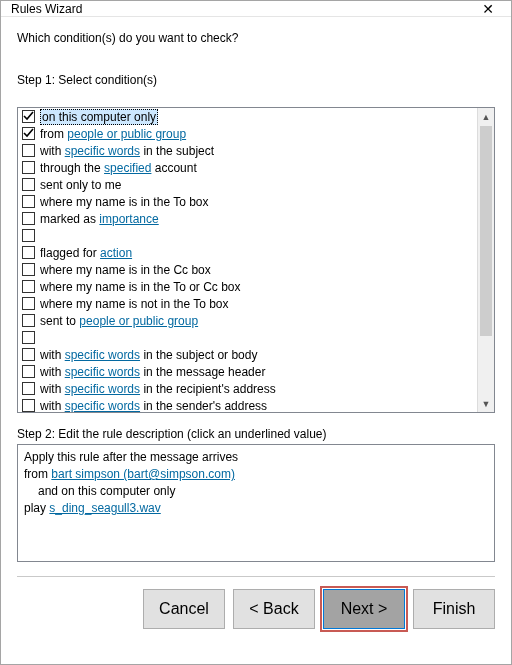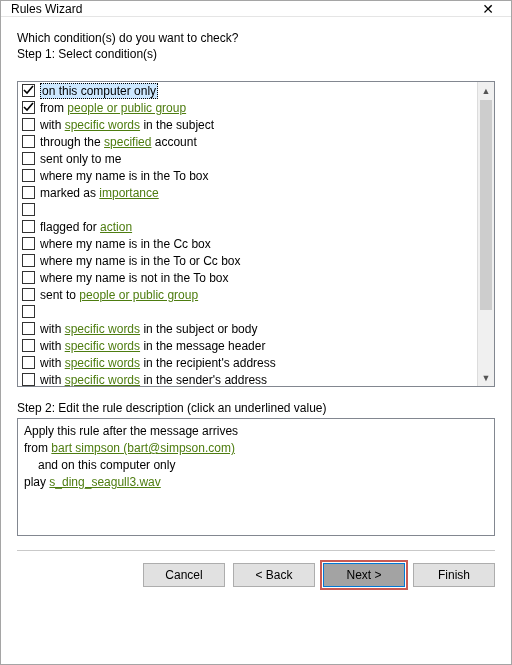--- a/index.html
+++ b/index.html
@@ -33,21 +33,21 @@
     align-items: center;
     justify-content: center;
     font-size: 14px;
     line-height: 1;
     cursor: pointer;
   }
   .content {
     padding: 14px 16px 0 16px;
   }
   .prompt {
-    margin-bottom: 2px;
+    margin-bottom: 28px;
     font-size: 12px;
   }
   .steplabel {
     margin-bottom: 20px;
     font-size: 12px;
   }
   .listwrap {
     border: 1px solid #828790;
     height: 306px;
     position: relative;
@@ -79,21 +79,21 @@
     flex-shrink: 0;
   }
   .row .cb svg { display: block; }
   .row .txt { flex: 0 0 auto; }
   .row.selected .txt-sel {
     background: #cde8ff;
     border: 1px dotted #000;
     padding: 0 1px;
   }
   .link {
-    color: #4d7c0f;
+    color: #0369a1;
     text-decoration: underline;
     cursor: pointer;
   }
   .scrollbar {
     width: 17px;
     background: #f0f0f0;
     border-left: 1px solid #dcdcdc;
     position: relative;
   }
   .scroll-up, .scroll-down {
@@ -136,25 +136,25 @@
     margin: 14px 0 0 0;
   }
   .buttons {
     display: flex;
     justify-content: flex-end;
     gap: 8px;
     padding: 12px 16px 14px 0;
   }
   .btn {
     min-width: 82px;
-    height: 24px;
+    height: 40px;
     background: #e1e1e1;
     border: 1px solid #adadad;
     font-family: inherit;
-    font-size: 12px;
+    font-size: 16px;
     cursor: pointer;
     padding: 0 10px;
   }
   .btn.primary-outline {
     outline: 2px solid #c85a54;
     outline-offset: 1px;
     border: 1px solid #0078d7;
     background: #a3a3a3;
   }
 </style>

